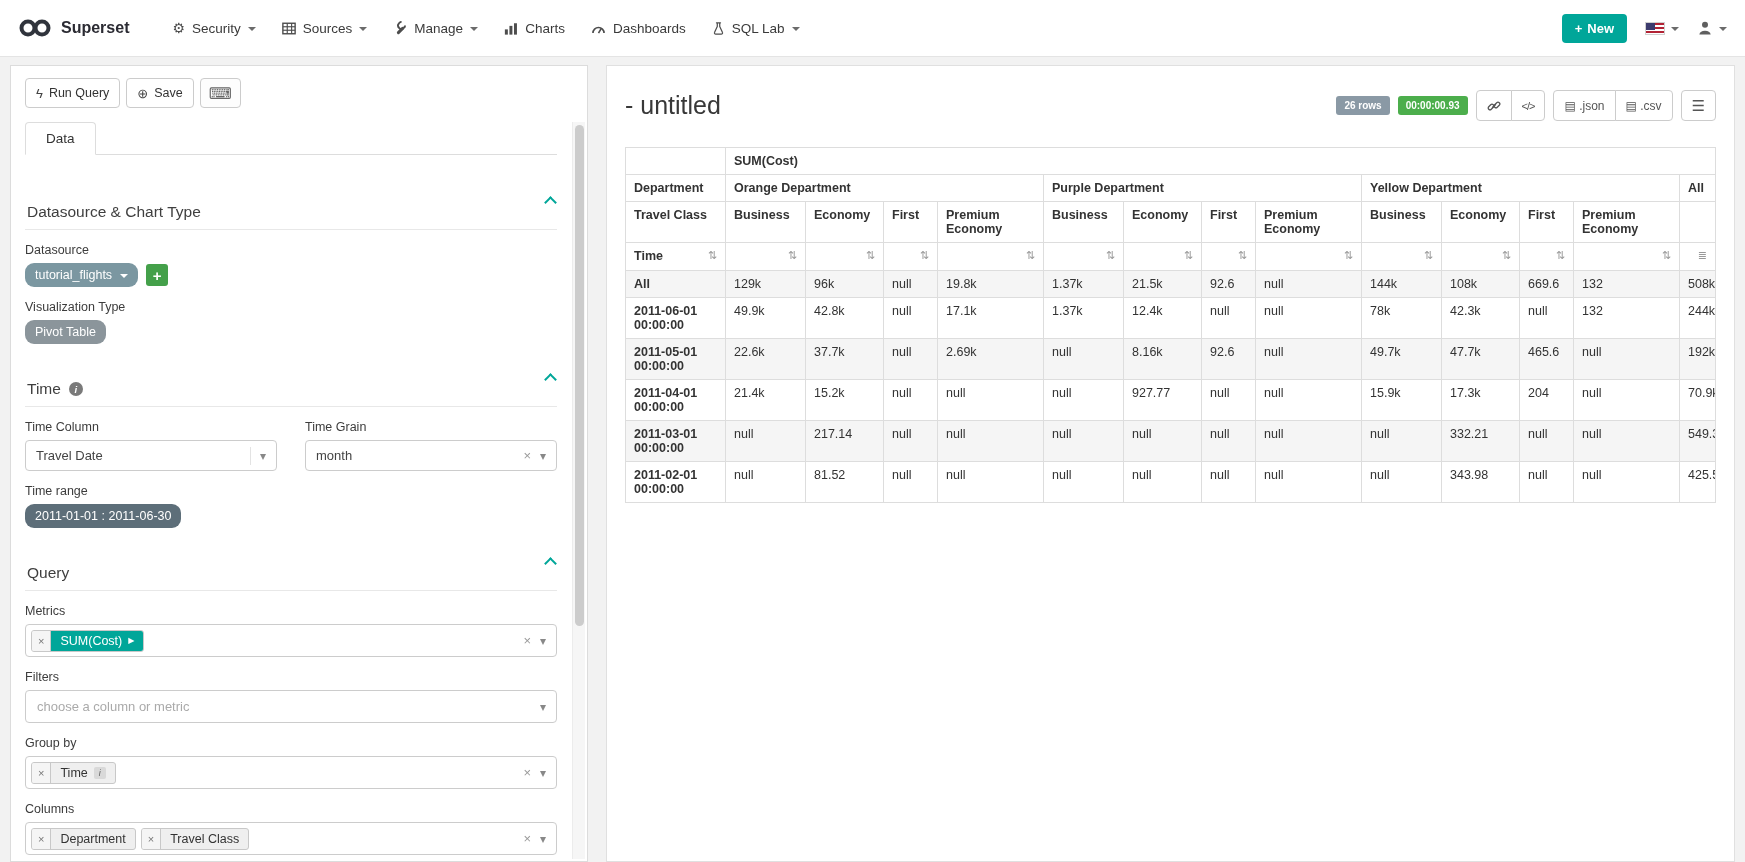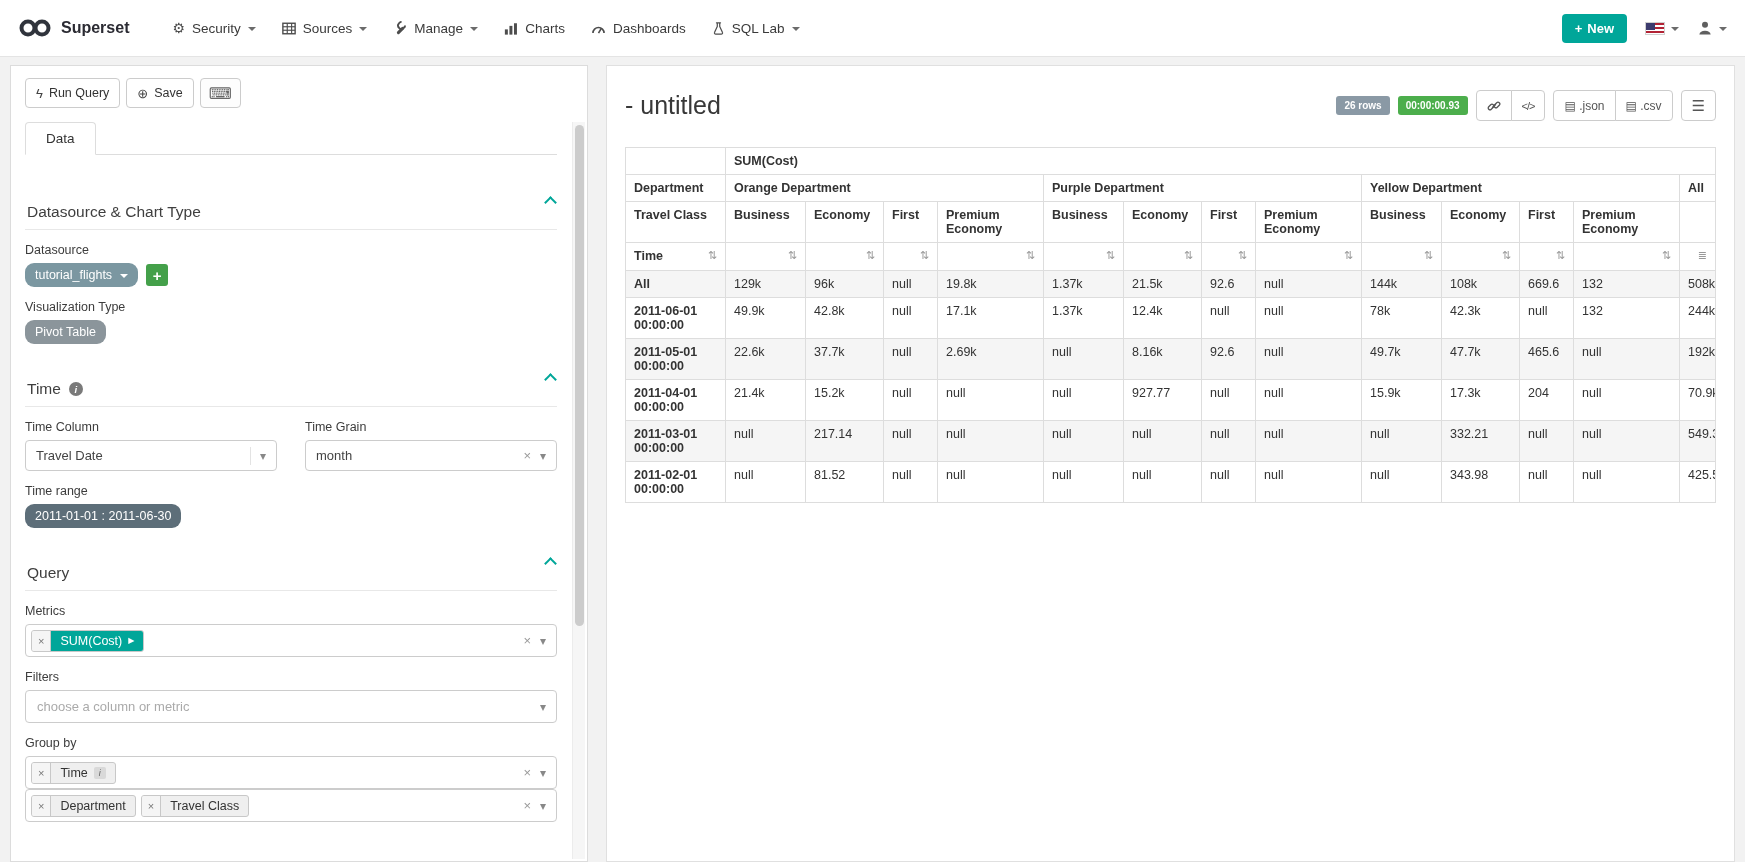--- a/index.html
+++ b/index.html
@@ -374,20 +374,21 @@
             <span>Time</span>
             <span class="mini-info">i</span>
           </span>
         </span>
         <span class="ms-right">
           <span class="clear-x">×</span>
           <span class="chevron">▾</span>
         </span>
       </div>
 
+      <div class="ctl-label">Columns</div>
       <div class="multi-select">
         <span class="token">
           <span class="tk-x">×</span>
           <span class="tk-label">Department</span>
         </span>
         <span class="token">
           <span class="tk-x">×</span>
           <span class="tk-label">Travel Class</span>
         </span>
         <span class="ms-right">

